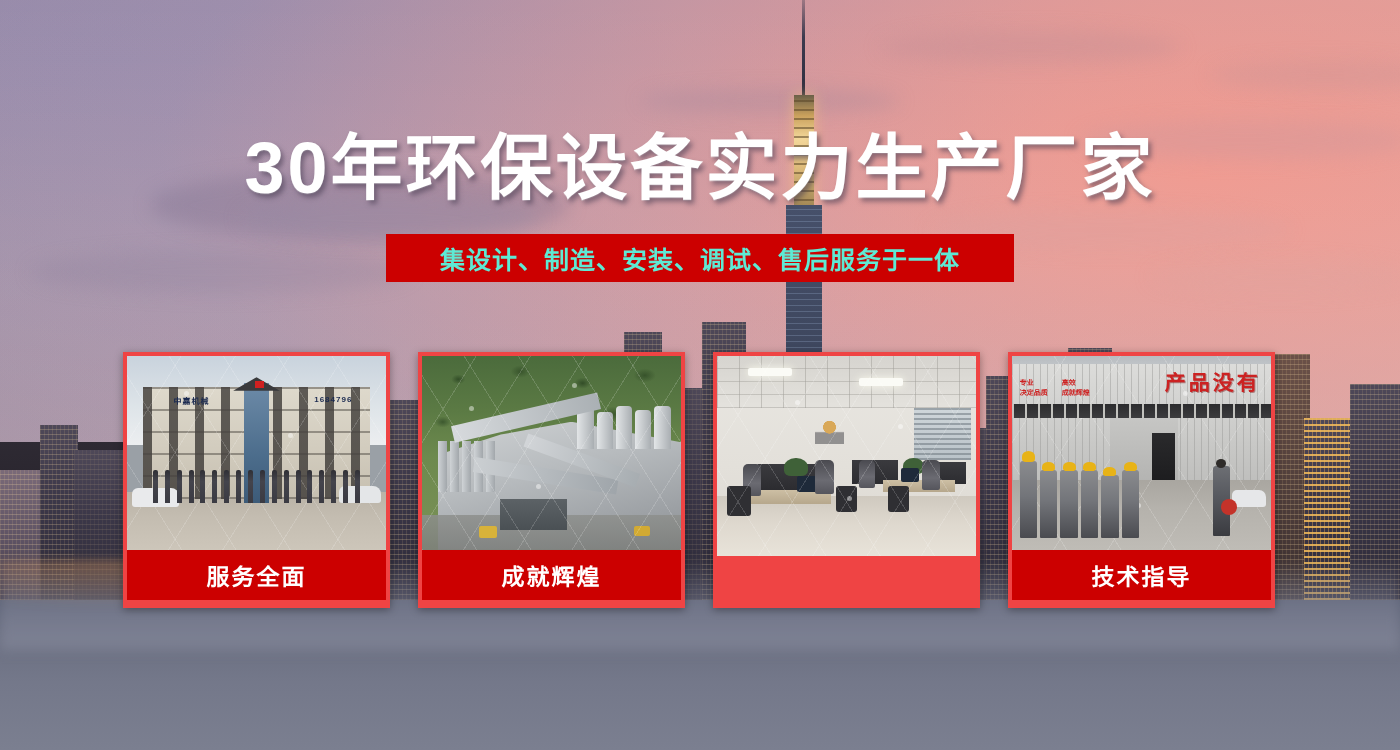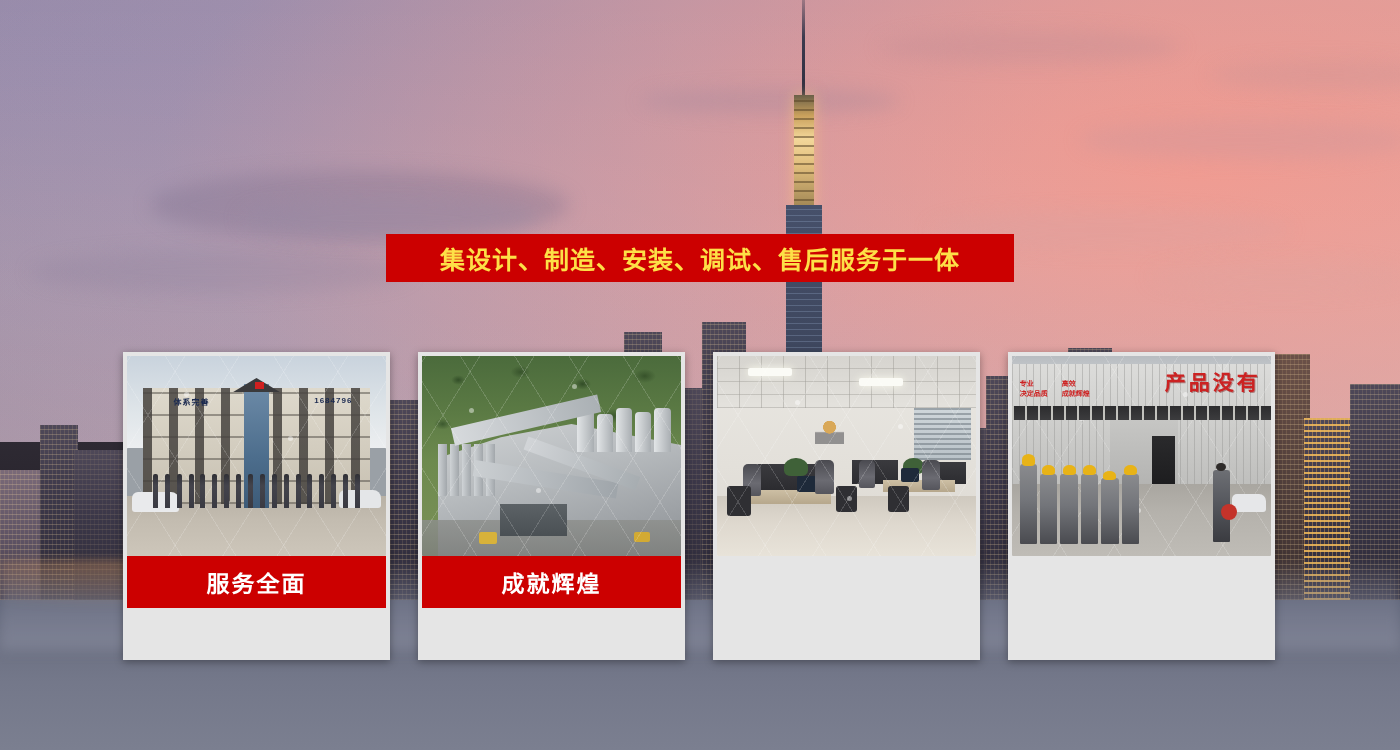--- a/index.html
+++ b/index.html
@@ -156,33 +156,33 @@
     white-space:nowrap;
   }
 
   .subbanner {
     position:absolute; top:234px; left:386px;
     width:628px; height:48px;
     background:#cc0000;
     display:flex; align-items:center; justify-content:center;
   }
   .subbanner span {
-    color:#fde047; font-size:25px; font-weight:bold; letter-spacing:1px;
+    color:#5eead4; font-size:25px; font-weight:bold; letter-spacing:1px;
     white-space:nowrap;
   }
 
   
   .cards {
     position:absolute; left:123px; top:352px;
     width:1152px; height:256px;
     display:flex; justify-content:space-between;
   }
   .card {
-    width:267px; height:308px;
-    background:#e5e5e5;
+    width:267px; height:256px;
+    background:#ef4444;
     padding:4px 4px 8px 4px;
     box-shadow:0 2px 8px rgba(0,0,0,0.35);
     display:flex; flex-direction:column;
   }
   .photo {
     position:relative;
     width:259px; height:200px;
     overflow:hidden;
     background:#9aa0a6;
   }
@@ -430,37 +430,38 @@
     <div class="bldg gold" style="left:1224px; bottom:150px; width:48px;  height:198px;"></div>
     <div class="bldg warm" style="left:1266px; bottom:150px; width:44px;  height:246px;"></div>
     <div class="bldg gold" style="left:1304px; bottom:150px; width:52px;  height:182px;"></div>
     <div class="bldg" style="left:1350px; bottom:150px; width:50px;  height:216px;"></div>
   </div>
 
   <div class="water"></div>
   <div class="water-haze"></div>
   <div class="water-glow"></div>
 
+  <div class="headline">30年环保设备实力生产厂家</div>
 
   <div class="subbanner">
     <span>集设计、制造、安装、调试、售后服务于一体</span>
   </div>
 
   <div class="cards">
 
     <div class="card">
       <div class="photo">
         <div class="photo-inner">
           <div class="p1-sky"></div>
           <div class="p1-ground"></div>
           <div class="p1-bldg"></div>
           <div class="p1-atrium"></div>
           <div class="p1-pediment"></div>
           <div class="p1-flag"></div>
-          <div class="p1-sign">体系完善</div>
+          <div class="p1-sign">中嘉机械</div>
           <div class="p1-phone">1684796</div>
           <div class="p1-car-l"></div>
           <div class="p1-car-r"></div>
           <div class="p1-row">
             <i></i>
               <i></i>
               <i></i>
               <i></i>
               <i></i>
               <i></i>
@@ -586,16 +587,17 @@
               <i></i>
           </div>
           <div class="p4-lead"></div>
           <div class="p4-helmet"></div>
         </div>
         <div class="watermark"></div>
         <div class="wm-dot" style="left:26%;top:30%"></div>
         <div class="wm-dot" style="left:66%;top:18%"></div>
         <div class="wm-dot" style="left:48%;top:76%"></div>
       </div>
+      <div class="label">技术指导</div>
     </div>
 
   </div>
 </div>
 
 </body></html>

